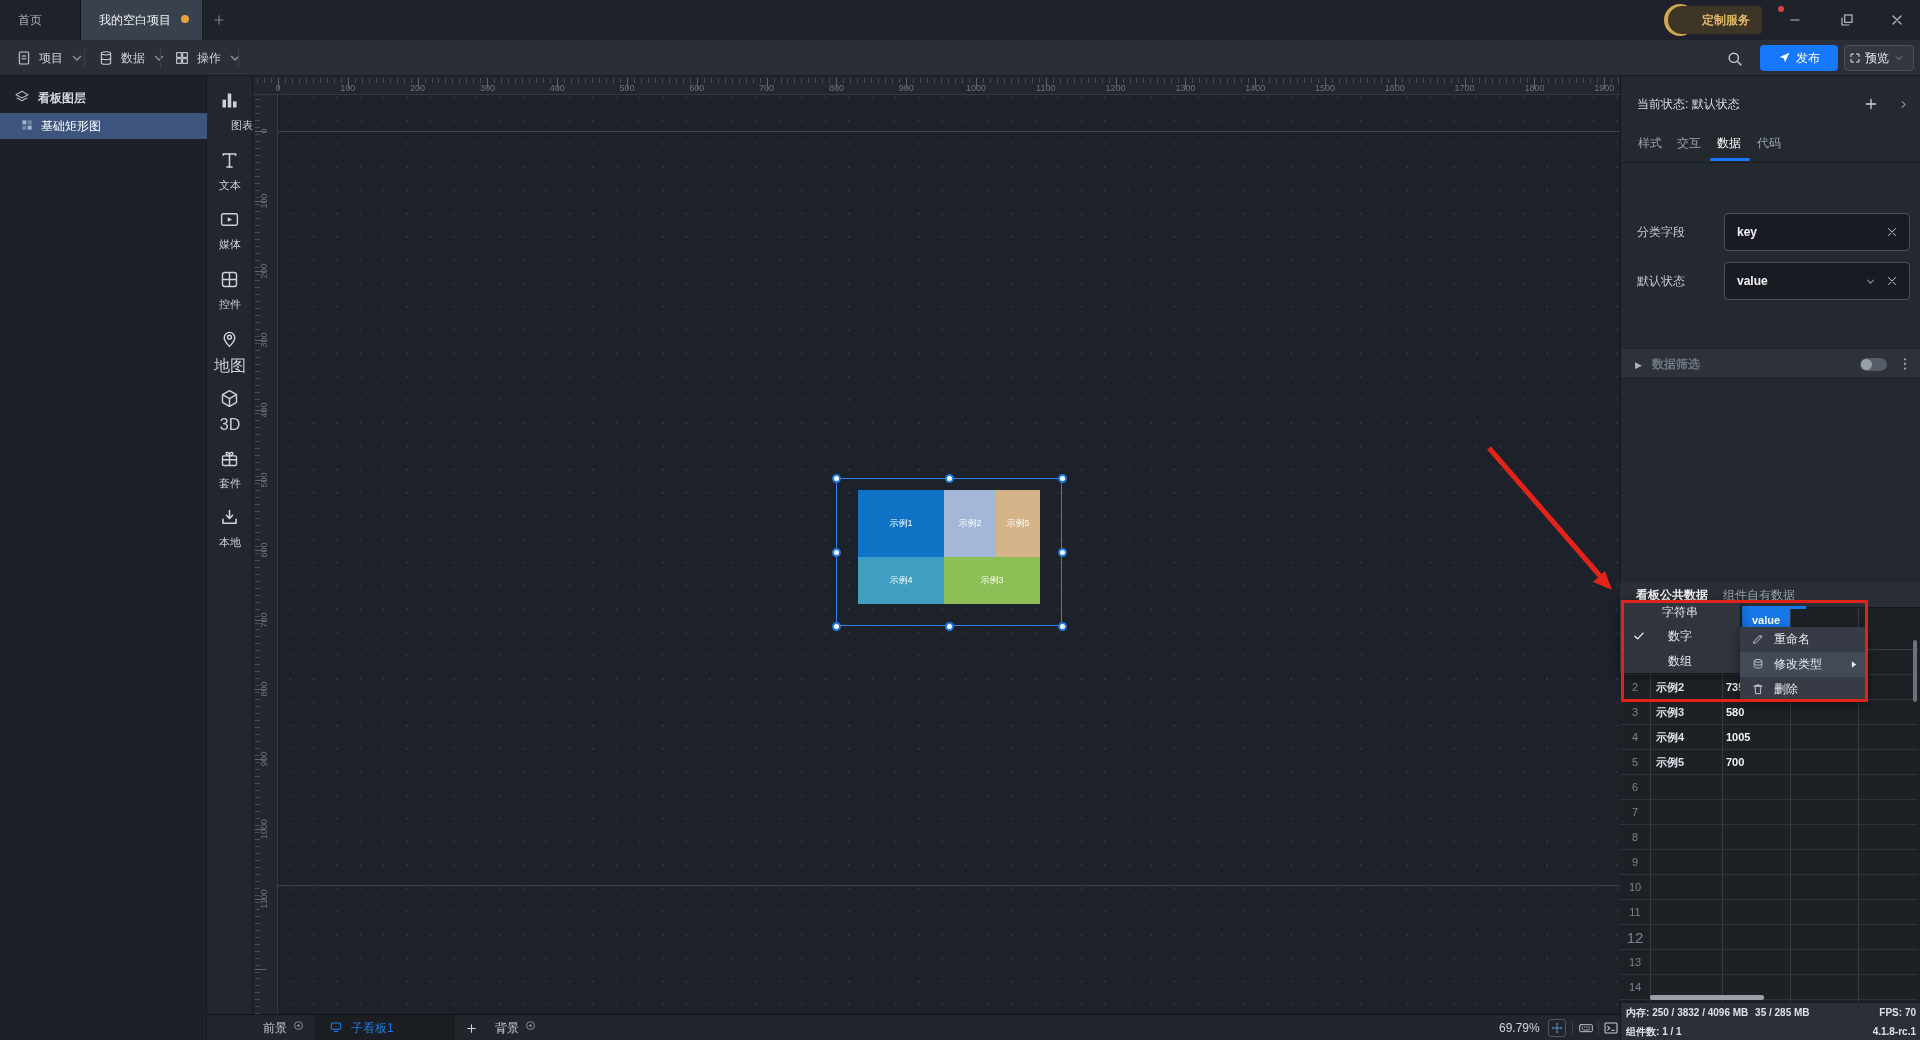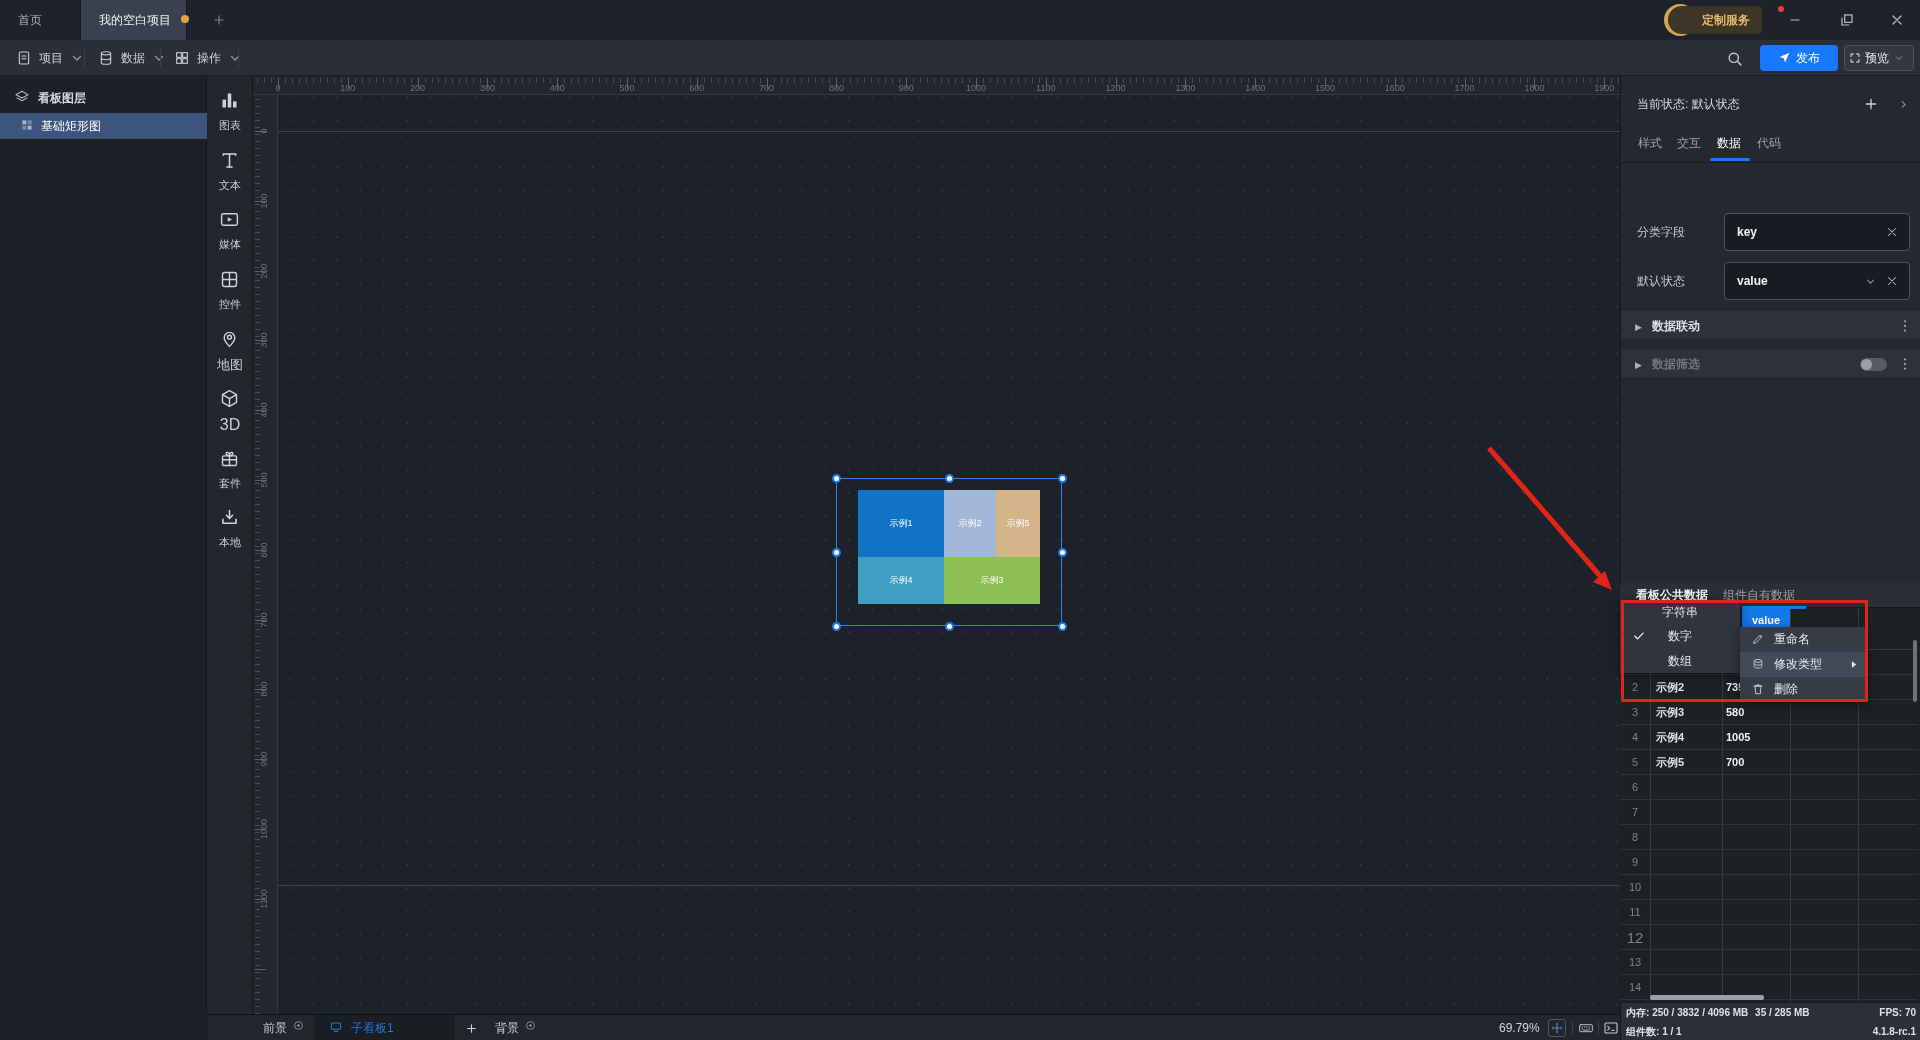--- a/index.html
+++ b/index.html
@@ -139,21 +139,21 @@
 </style>
 </head>
 <body>
 
 <div id="app">
 
   <div id="topbar" class="abs">
     <div class="abs proj-tab txt" style="left:0;width:81px;">
       <span>首页</span>
     </div>
-    <div class="abs proj-tab active txt" style="left:81px;width:106px;">
+    <div class="abs proj-tab active txt" style="left:81px;width:122px;">
       <span>我的空白项目</span><span class="mod-dot"></span>
     </div>
     <span class="abs icon" style="left:212px;top:13px;width:14px;height:14px;color:#7a8089;">
         <svg viewBox="0 0 24 24" fill="none" stroke="currentColor" stroke-width="2" stroke-linecap="round">
           <path d="M12 5v14M5 12h14"></path>
         </svg>
       </span>
     <span id="cs-gem" class="abs icon">
         <svg viewBox="0 0 24 24">
           <path d="M12 2.5L21 9l-9 12.5L3 9z" fill="currentColor"></path>
@@ -251,21 +251,21 @@
 
   <div id="icon-strip" class="abs">
       <div class="strip-item abs" style="position: absolute; left: 0px; top: 12px; width: 46px; height: 52px; cursor: pointer;">
         <span class="icon abs" style="position: absolute; left: 12px; top: 2px; width: 21px; height: 21px; color: rgb(206, 211, 218);">
           <svg viewBox="0 0 24 24">
             <rect x="4" y="11" width="4" height="9" fill="currentColor"></rect>
             <rect x="10" y="4" width="4" height="16" fill="currentColor"></rect>
             <rect x="16" y="13" width="4" height="7" fill="currentColor"></rect>
           </svg>
         </span>
-        <div class="strip-label abs" style="position: absolute; left: 0px; top: 27px; width: 46px; text-align: center; font-size: 11px;">图表</div>
+        <div class="strip-label abs" style="position: absolute; left: 0px; top: 27px; width: 46px; text-align: right; font-size: 11px;">图表</div>
       </div>
       <div class="strip-item abs" style="position: absolute; left: 0px; top: 71.6px; width: 46px; height: 52px; cursor: pointer;">
         <span class="icon abs" style="position: absolute; left: 12px; top: 2px; width: 21px; height: 21px; color: rgb(206, 211, 218);">
           <svg viewBox="0 0 24 24" fill="none" stroke="currentColor" stroke-width="1.8" stroke-linecap="round">
             <path d="M5 6V4.5h14V6"></path>
             <path d="M12 4.5V19.5"></path>
             <path d="M9 19.5h6"></path>
           </svg>
         </span>
         <div class="strip-label abs" style="position: absolute; left: 0px; top: 27px; width: 46px; text-align: center; font-size: 11px;">文本</div>
@@ -288,21 +288,21 @@
         </span>
         <div class="strip-label abs" style="position: absolute; left: 0px; top: 27px; width: 46px; text-align: center; font-size: 11px;">控件</div>
       </div>
       <div class="strip-item abs" style="position: absolute; left: 0px; top: 250.4px; width: 46px; height: 52px; cursor: pointer;">
         <span class="icon abs" style="position: absolute; left: 12px; top: 2px; width: 21px; height: 21px; color: rgb(206, 211, 218);">
           <svg viewBox="0 0 24 24" fill="none" stroke="currentColor" stroke-width="1.6">
             <path d="M12 21c-4-4.2-6-7.3-6-10a6 6 0 1 1 12 0c0 2.7-2 5.8-6 10z"></path>
             <circle cx="12" cy="10.5" r="2.2"></circle>
           </svg>
         </span>
-        <div class="strip-label abs" style="position: absolute; left: 0px; top: 27px; width: 46px; text-align: center; font-size: 13px;">地图</div>
+        <div class="strip-label abs" style="position: absolute; left: 0px; top: 27px; width: 46px; text-align: center; font-size: 16px;">地图</div>
       </div>
       <div class="strip-item abs" style="position: absolute; left: 0px; top: 310px; width: 46px; height: 52px; cursor: pointer;">
         <span class="icon abs" style="position: absolute; left: 12px; top: 2px; width: 21px; height: 21px; color: rgb(206, 211, 218);">
           <svg viewBox="0 0 24 24" fill="none" stroke="currentColor" stroke-width="1.6" stroke-linejoin="round">
             <path d="M12 3l8 4.6v8.8L12 21l-8-4.6V7.6z"></path>
             <path d="M4 7.6l8 4.6 8-4.6M12 12.2V21"></path>
           </svg>
         </span>
         <div class="strip-label abs" style="position: absolute; left: 0px; top: 27px; width: 46px; text-align: center; font-size: 16px;">3D</div>
       </div>
@@ -481,30 +481,20 @@
             <path d="M6.5 9.5L12 15l5.5-5.5"></path>
           </svg>
         </span>
       <span class="icon fld-x">
           <svg viewBox="0 0 24 24" fill="none" stroke="currentColor" stroke-width="1.8" stroke-linecap="round">
             <path d="M6 6l12 12M18 6L6 18"></path>
           </svg>
         </span>
     </div>
 
-    <div class="abs section-row txt" style="top:234px;">
-      <span class="tri">▶</span><span style="font-weight:bold;color:#dbe0e7;">数据联动</span>
-      <span class="icon kebab">
-          <svg viewBox="0 0 24 24">
-            <circle cx="12" cy="5" r="1.7" fill="currentColor"></circle>
-            <circle cx="12" cy="12" r="1.7" fill="currentColor"></circle>
-            <circle cx="12" cy="19" r="1.7" fill="currentColor"></circle>
-          </svg>
-        </span>
-    </div>
 
     <div class="abs section-row txt" style="top:272px;">
       <span class="tri dim">▶</span><span class="dim" style="font-weight:bold;">数据筛选</span>
       <span class="toggle">
           <span class="knob"></span>
         </span>
       <span class="icon kebab">
           <svg viewBox="0 0 24 24">
             <circle cx="12" cy="5" r="1.7" fill="currentColor"></circle>
             <circle cx="12" cy="12" r="1.7" fill="currentColor"></circle>

